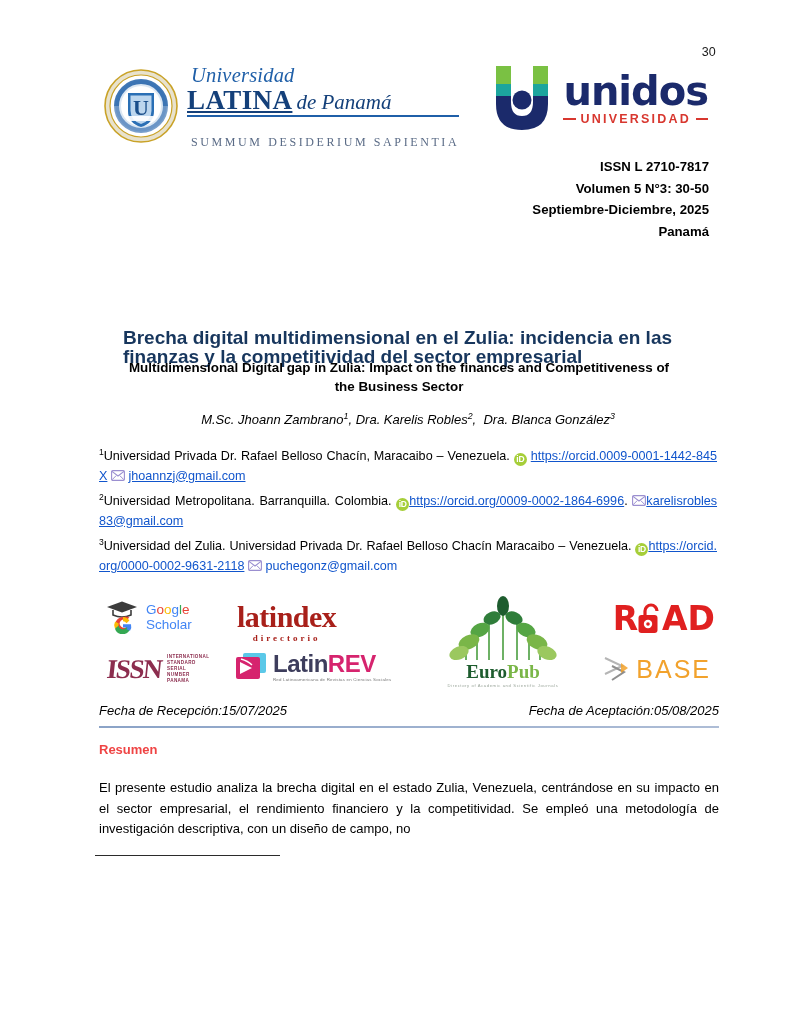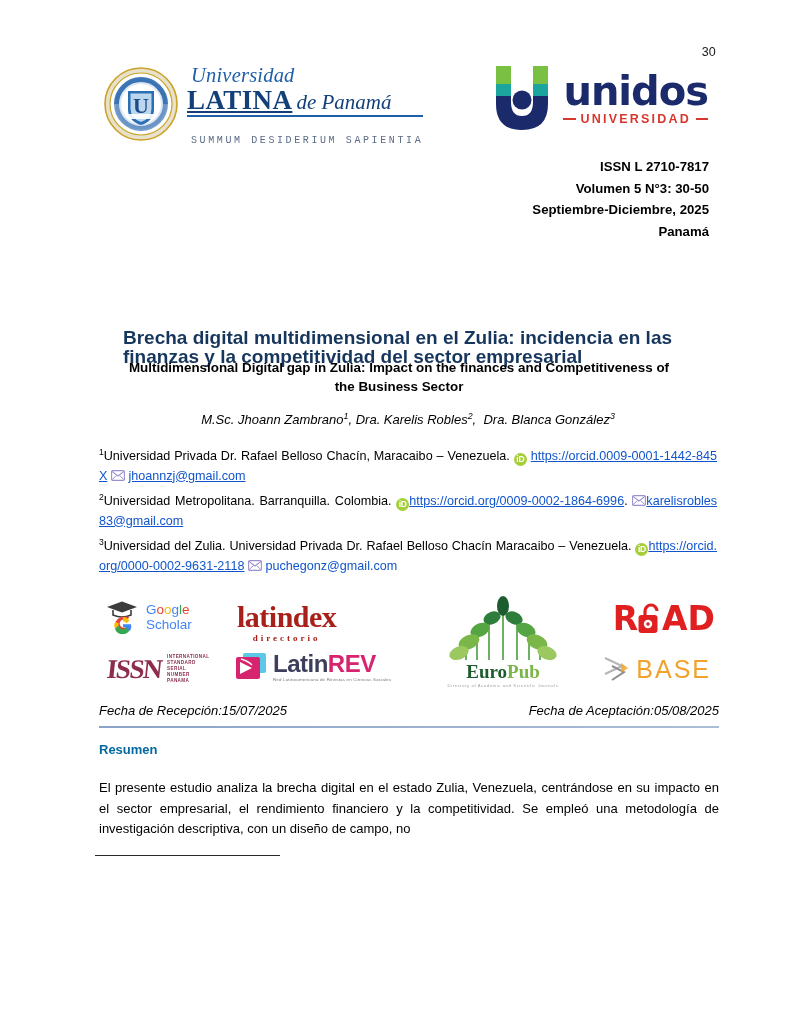--- a/index.html
+++ b/index.html
@@ -83,22 +83,22 @@
   }
   .lw-latina .script {
     font-family: "Liberation Serif", serif;
     font-style: italic;
     font-size: 21px;
     color: #14407a;
     line-height: 1;
     margin-left: 4px;
   }
   .lw-motto {
-    font-family: Liberation Mono, monospace;
-    font-size: 10px;
+    font-family: Liberation Serif, serif;
+    font-size: 12px;
     letter-spacing: 2.6px;
     color: #5a6b86;
     margin-top: 18px;
     padding-left: 4px;
   }
 
   .logo-unidos {
     position: absolute;
     right: 8px;
     top: 0px;
@@ -366,21 +366,21 @@
     background: linear-gradient(to right, #8ba3c7, #aebdd6);
   }
 
   
   .abstract-heading {
     position: absolute;
     top: 742px;
     left: 99px;
     font-size: 13px;
     font-weight: bold;
-    color: #0369a1;
+    color: #ef4444;
   }
   .abstract-body {
     position: absolute;
     top: 778px;
     left: 99px;
     width: 620px;
     font-size: 13px;
     line-height: 20.5px;
     text-align: justify;
     color: #000;

